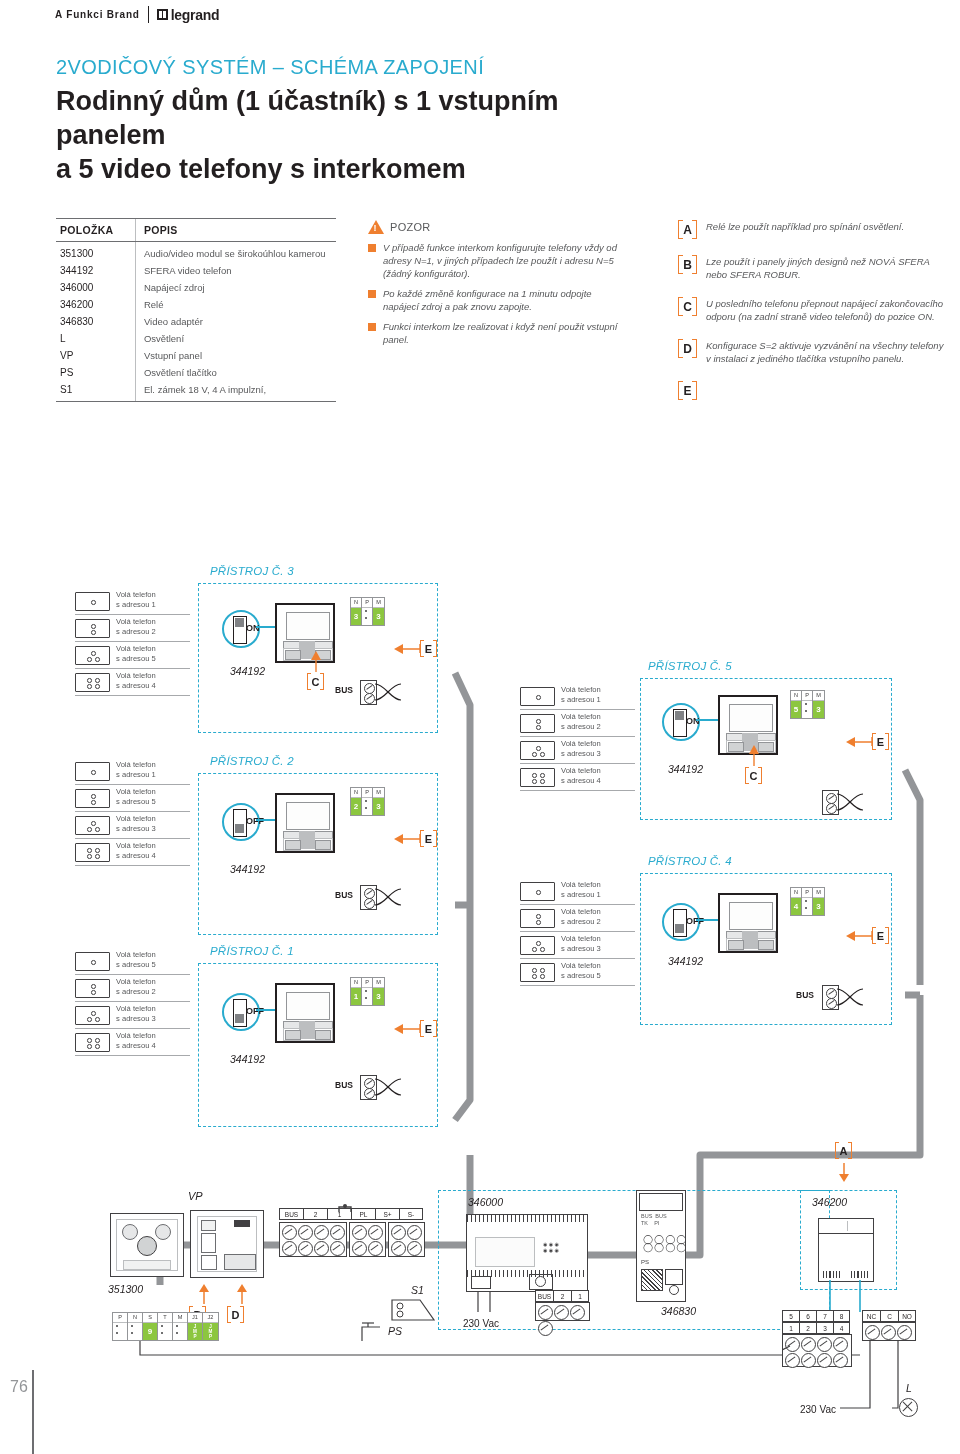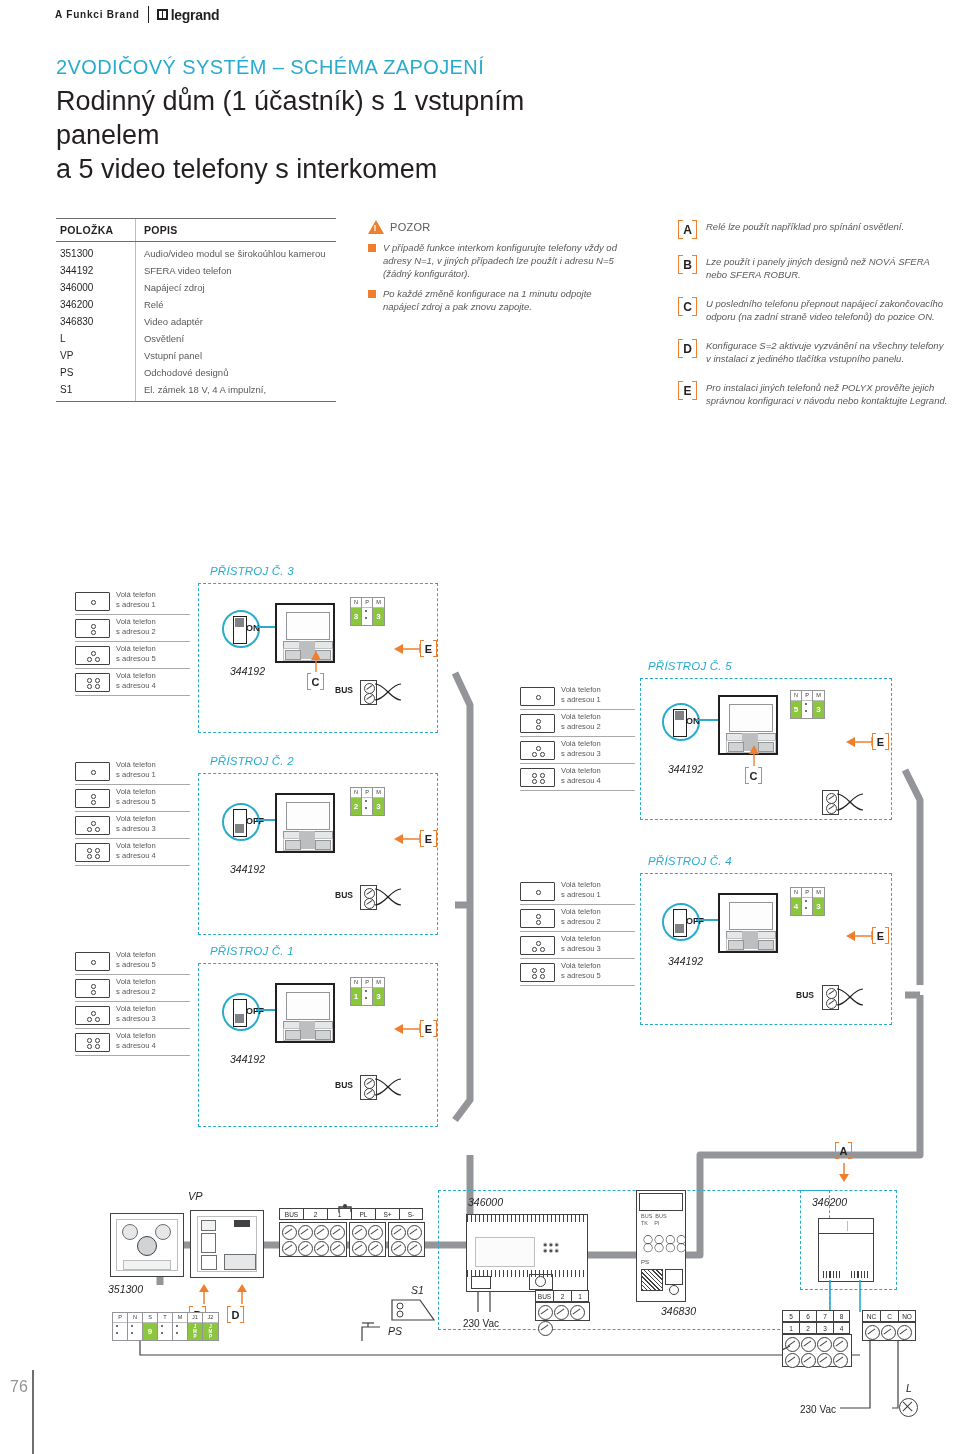--- a/index.html
+++ b/index.html
@@ -11,21 +11,21 @@
   .brandbar{position:absolute;left:55px;top:6px;display:flex;align-items:center;gap:8px;}
   .brandtxt{font-size:10px;font-weight:bold;letter-spacing:.8px;color:#231f20;}
   .brandsep{width:1px;height:17px;background:#231f20;}
   .legrandbox{display:flex;align-items:center;gap:3px;}
   .lgmark{width:11px;height:11px;background:#231f20;position:relative;}
   .lgmark:after{content:"";position:absolute;left:2px;top:2px;width:3px;height:7px;background:#fff;}
   .lgmark:before{content:"";position:absolute;left:6px;top:2px;width:3px;height:7px;background:#fff;}
   .lgname{font-size:14px;font-weight:bold;letter-spacing:-.3px;color:#231f20;}
 
   .kicker{position:absolute;left:56px;top:56px;font-size:20px;letter-spacing:.4px;color:#29abce;font-weight:400;}
-  .h1{position:absolute;left:56px;top:84px;font-size:27px;line-height:34px;color:#231f20;font-weight:400;max-width:560px;}
+  .h1{position:absolute;left:56px;top:84px;font-size:27px;line-height:34px;color:#231f20;font-weight:700;max-width:560px;}
 
   
   .tbl{position:absolute;left:56px;top:218px;width:280px;font-size:10px;}
   .tbl .row{display:flex;}
   .tbl .c1{width:78px;padding:3px 0 3px 4px;}
   .tbl .c2{width:200px;padding:3px 0 3px 8px;border-left:1px solid #bcbec0;}
   .tbl .head{border-top:1px solid #6d6e71;border-bottom:1px solid #6d6e71;font-weight:bold;font-size:10.5px;letter-spacing:.3px;}
   .tbl .head .c1,.tbl .head .c2{padding-top:5px;padding-bottom:5px;}
   .tbl .body{border-bottom:1px solid #6d6e71;}
   .tbl .body .row .c1{color:#231f20;font-size:10px;}
@@ -168,21 +168,21 @@
       <div class="row">
         <div class="c1">L</div>
         <div class="c2">Osvětlení</div>
       </div>
       <div class="row">
         <div class="c1">VP</div>
         <div class="c2">Vstupní panel</div>
       </div>
       <div class="row">
         <div class="c1">PS</div>
-        <div class="c2">Odchodové designů</div>
+        <div class="c2">Osvětlení tlačítko</div>
       </div>
       <div class="row">
         <div class="c1">S1</div>
         <div class="c2">El. zámek 18 V, 4 A impulzní,</div>
       </div>
     </div>
 </div>
 
 <div class="pozor">
   <div class="pozor-hd">
@@ -190,20 +190,24 @@
     <div class="pozor-t">POZOR</div>
   </div>
   <div class="bullets" id="warn-list">
       <div class="bul">
         <div class="sq"></div>
         <p>V případě funkce interkom konfigurujte telefony vždy od adresy N=1, v jiných případech lze použít i adresu N=5 (žádný konfigurátor).</p>
       </div>
       <div class="bul">
         <div class="sq"></div>
         <p>Po každé změně konfigurace na 1 minutu odpojte napájecí zdroj a pak znovu zapojte.</p>
+      </div>
+      <div class="bul">
+        <div class="sq"></div>
+        <p>Funkci interkom lze realizovat i když není použit vstupní panel.</p>
       </div>
     </div>
 </div>
 
 <div class="notes" id="notes-list">
     <div class="note">
       <div class="badge">
         <div class="bl"></div>
         <div class="bt"></div>
         <div class="bt2"></div>
@@ -248,21 +252,20 @@
     </div>
     <div class="note">
       <div class="badge">
         <div class="bl"></div>
         <div class="bt"></div>
         <div class="bt2"></div>
         <div class="bb"></div>
         <div class="bb2"></div>
         <span>E</span>
       </div>
-      <p>Pro instalaci jiných telefonů než POLYX prověřte jejich správnou konfiguraci v návodu nebo kontaktujte Legrand.</p>
     </div>
   </div>
 
 <div class="diagram">
   <svg class="svgwrap" width="960" height="860">
     <g stroke="#939598" stroke-width="7" fill="none" stroke-linejoin="round" stroke-linecap="butt">
       <path d="M455,118 L470,150 L470,350"></path>
       <path d="M455,350 L470,350"></path>
       <path d="M455,565 L470,545 L470,350"></path>
       <path d="M905,215 L920,245 L920,430"></path>

